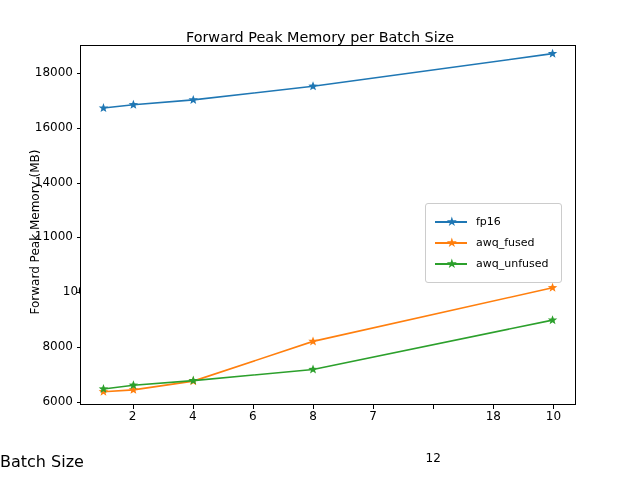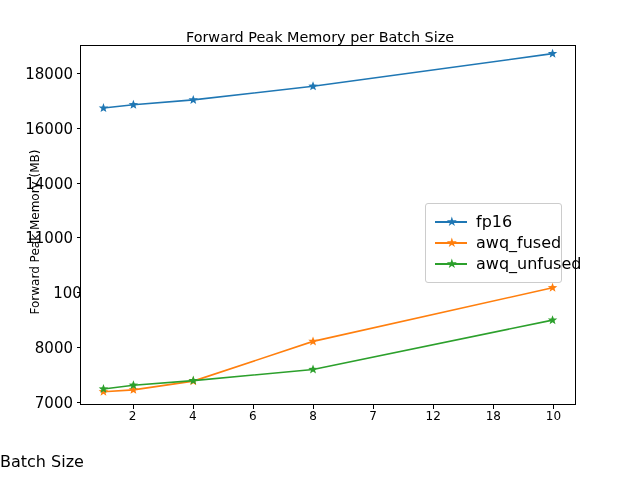--- a/index.html
+++ b/index.html
@@ -25,21 +25,21 @@
     border:0.9px solid #000000;
     box-sizing:border-box;
     background:#ffffff;
   }
   #plot-inner{position:absolute;inset:0;overflow:visible;}
   #series-svg{position:absolute;left:0;top:0;width:100%;height:100%;overflow:visible;}
 
   
   .ytick-label{
     position:absolute;right:648px;   
-    font-size:15px;text-align:center;
+    font-size:12px;text-align:center;
     white-space:nowrap;
   }
   .ytick-mark{
     position:absolute;left:76.5px;width:3.5px;height:0;
     border-top:0.9px solid #000;
   }
   #ylabel{
     position:absolute;
     left:-95px;top:225px;width:260px;
     transform:rotate(-90deg);
@@ -81,48 +81,48 @@
     position:relative;
     width:32px;height:14px;margin-right:9px;flex:0 0 32px;
   }
   .legend-sample .lline{
     position:absolute;left:0;top:6px;width:32px;height:2.2px;
   }
   .legend-sample .lstar{
     position:absolute;left:11px;top:0px;
     font-size:13px;line-height:14px;
   }
-  .legend-label{font-size:16px;white-space:nowrap;}
+  .legend-label{font-size:11px;white-space:nowrap;}
 </style>
 </head>
 <body>
 
 <div id="figure">
 
   <div id="chart-title">Forward Peak Memory per Batch Size</div>
 
   <div id="ylabel">Forward Peak Memory (MB)</div>
   <div id="xlabel">Batch Size</div>
 
   <div id="ytick-labels">
-      <div class="ytick-label" style="right: 567px; top: 393.715px;">7000</div>
+      <div class="ytick-label" style="right: 567px; top: 393.715px;">6000</div>
       <div class="ytick-label" style="right: 567px; top: 338.962px; margin-left: 44px;">8000</div>
       <div class="ytick-label" style="right: 539px; top: 284.209px;">10000</div>
       <div class="ytick-label" style="right: 567px; top: 229.456px;">11000</div>
       <div class="ytick-label" style="right: 567px; top: 174.703px;">14000</div>
       <div class="ytick-label" style="right: 567px; top: 119.951px; margin-left: 44px;">16000</div>
       <div class="ytick-label" style="right: 567px; top: 65.1977px;">18000</div>
     </div>
   <div id="xtick-labels">
       <div class="xtick-label" style="left: 132.606px;">2</div>
       <div class="xtick-label" style="left: 192.727px;">4</div>
       <div class="xtick-label" style="left: 252.848px;">6</div>
       <div class="xtick-label" style="left: 312.97px;">8</div>
       <div class="xtick-label" style="left: 373.091px;">7</div>
-      <div class="xtick-label" style="left: 433.212px;">12</div>
+      <div class="xtick-label" style="left: 433.212px; margin-top: 42px;">12</div>
       <div class="xtick-label" style="left: 493.333px;">18</div>
       <div class="xtick-label" style="left: 553.455px;">10</div>
     </div>
   <div id="tick-marks">
       <div class="ytick-mark" style="top: 401.715px;"></div>
       <div class="ytick-mark" style="top: 346.962px;"></div>
       <div class="ytick-mark" style="top: 292.209px;"></div>
       <div class="ytick-mark" style="top: 237.456px;"></div>
       <div class="ytick-mark" style="top: 182.703px;"></div>
       <div class="ytick-mark" style="top: 127.951px;"></div>

